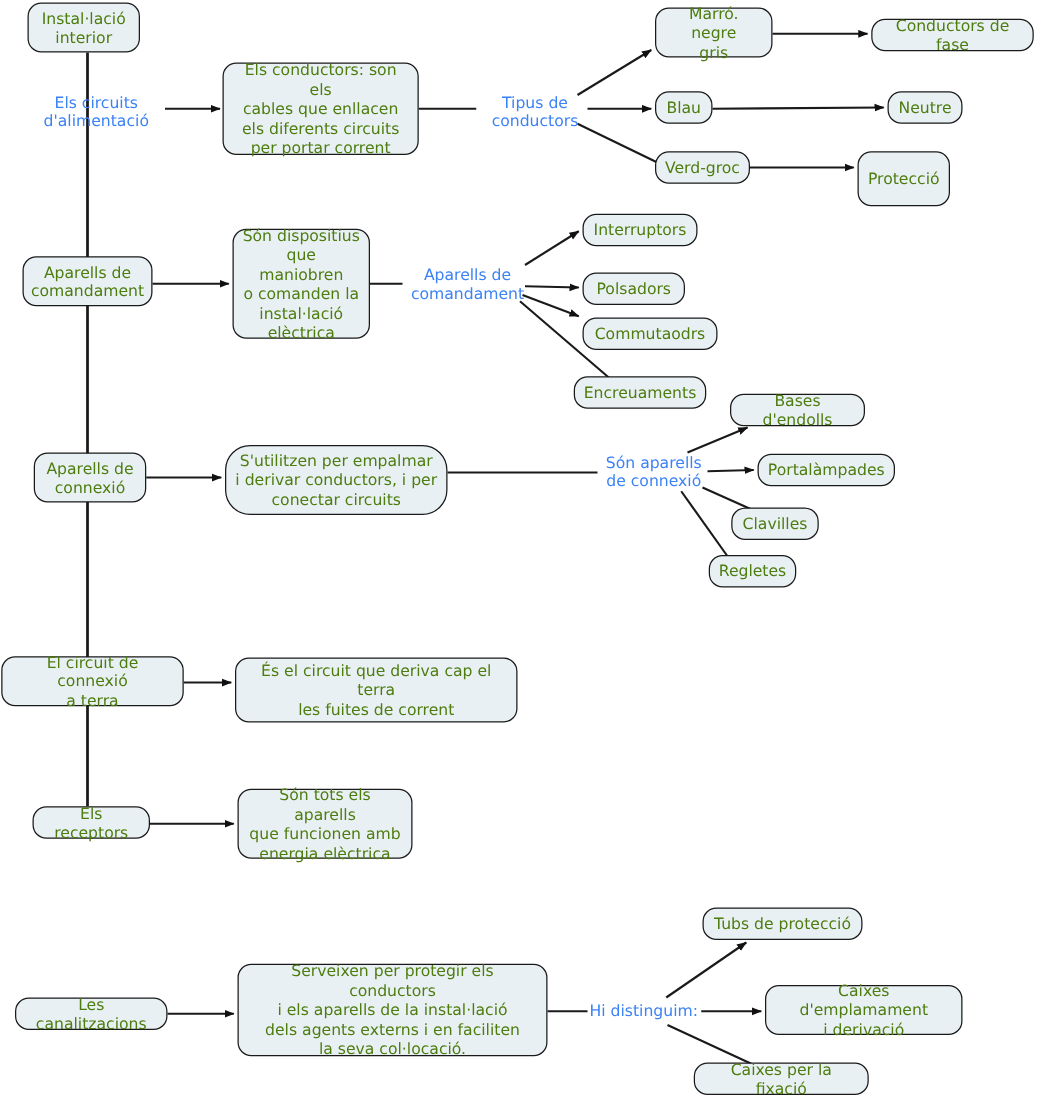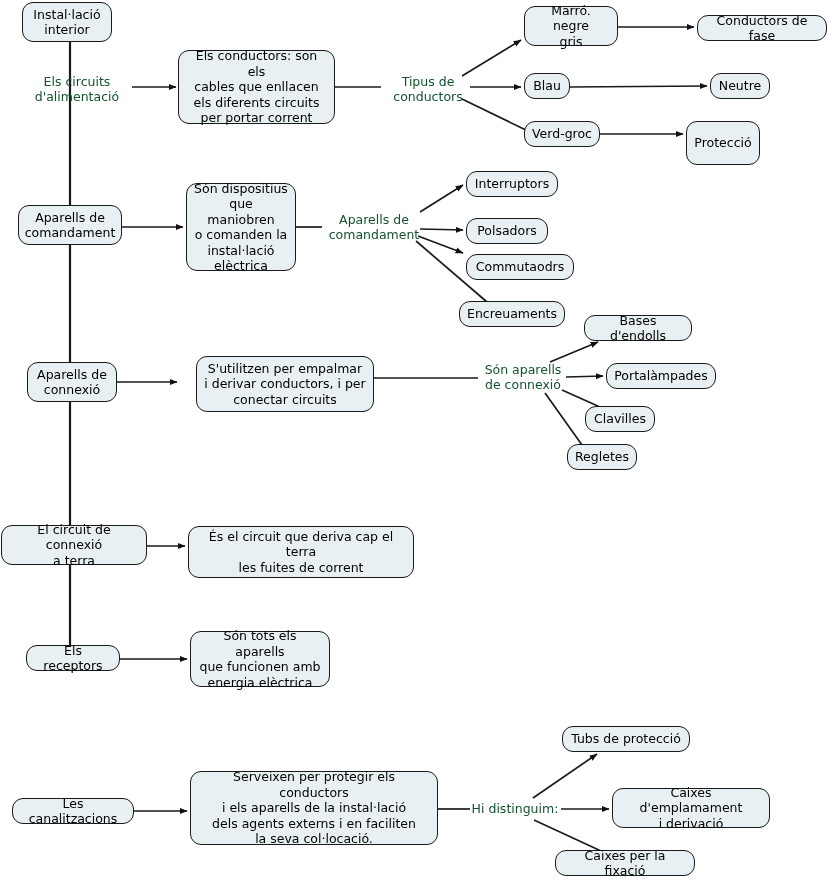--- a/index.html
+++ b/index.html
@@ -24,35 +24,35 @@
     width: 835px;
     height: 881px;
     pointer-events: none;
   }
   .node {
     position: absolute;
     box-sizing: border-box;
     background: #e9f0f3;
     border: 1.4px solid #1a1a1a;
     border-radius: 11px;
-    color: #000000;
+    color: #4d7c0f;
     font-size: 12.5px;
     line-height: 15.5px;
     text-align: center;
     display: flex;
     align-items: center;
     justify-content: center;
     padding: 2px 7px;
     white-space: pre-line;
     z-index: 2;
   }
   .label {
     position: absolute;
     box-sizing: border-box;
-    color: #14532d;
+    color: #3b82f6;
     font-size: 12.5px;
     line-height: 15.5px;
     text-align: center;
     display: flex;
     align-items: center;
     justify-content: center;
     white-space: pre-line;
     background: transparent;
     border: none;
     z-index: 3;
@@ -119,21 +119,21 @@
 que maniobren
 o comanden la
 instal·lació
 elèctrica</div>
       <div class="node" style="left: 466px; top: 171px; width: 92px; height: 26px;">Interruptors</div>
       <div class="node" style="left: 466px; top: 218px; width: 82px; height: 26px;">Polsadors</div>
       <div class="node" style="left: 466px; top: 254px; width: 108px; height: 26px;">Commutaodrs</div>
       <div class="node" style="left: 459px; top: 301px; width: 106px; height: 26px;">Encreuaments</div>
       <div class="node" style="left: 27px; top: 362px; width: 90px; height: 40px;">Aparells de
 connexió</div>
-      <div class="node" style="left: 196px; top: 356px; width: 178px; height: 56px;">S'utilitzen per empalmar
+      <div class="node" style="left: 180px; top: 356px; width: 178px; height: 56px; border-radius: 20px;">S'utilitzen per empalmar
 i derivar conductors, i per
 conectar circuits</div>
       <div class="node" style="left: 584px; top: 315px; width: 108px; height: 26px;">Bases d'endolls</div>
       <div class="node" style="left: 606px; top: 363px; width: 110px; height: 26px;">Portalàmpades</div>
       <div class="node" style="left: 585px; top: 406px; width: 70px; height: 26px;">Clavilles</div>
       <div class="node" style="left: 544px; top: 444px; width: 70px; height: 26px; margin-left: 23px;">Regletes</div>
       <div class="node" style="left: 1px; top: 525px; width: 146px; height: 40px;">El circuit de connexió
 a terra</div>
       <div class="node" style="left: 188px; top: 526px; width: 226px; height: 52px;">És el circuit que deriva cap el terra
 les fuites de corrent</div>

